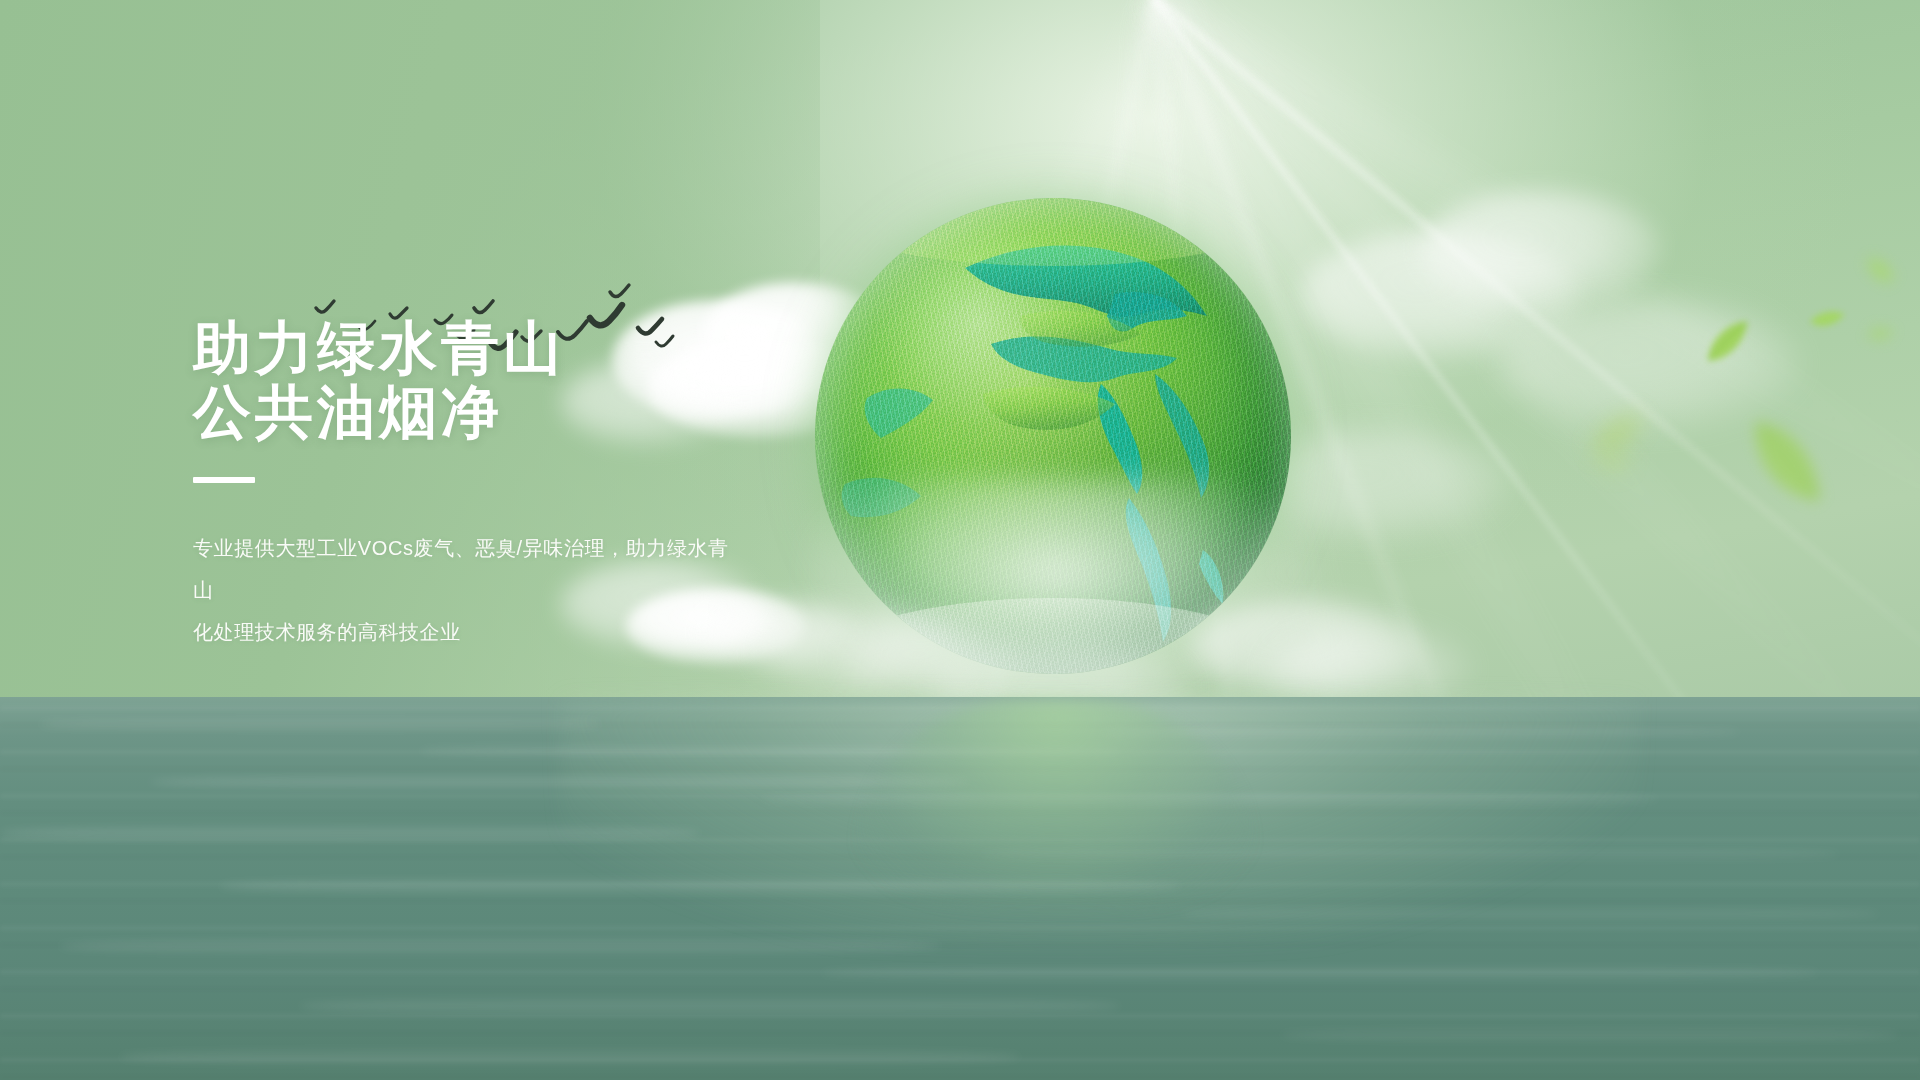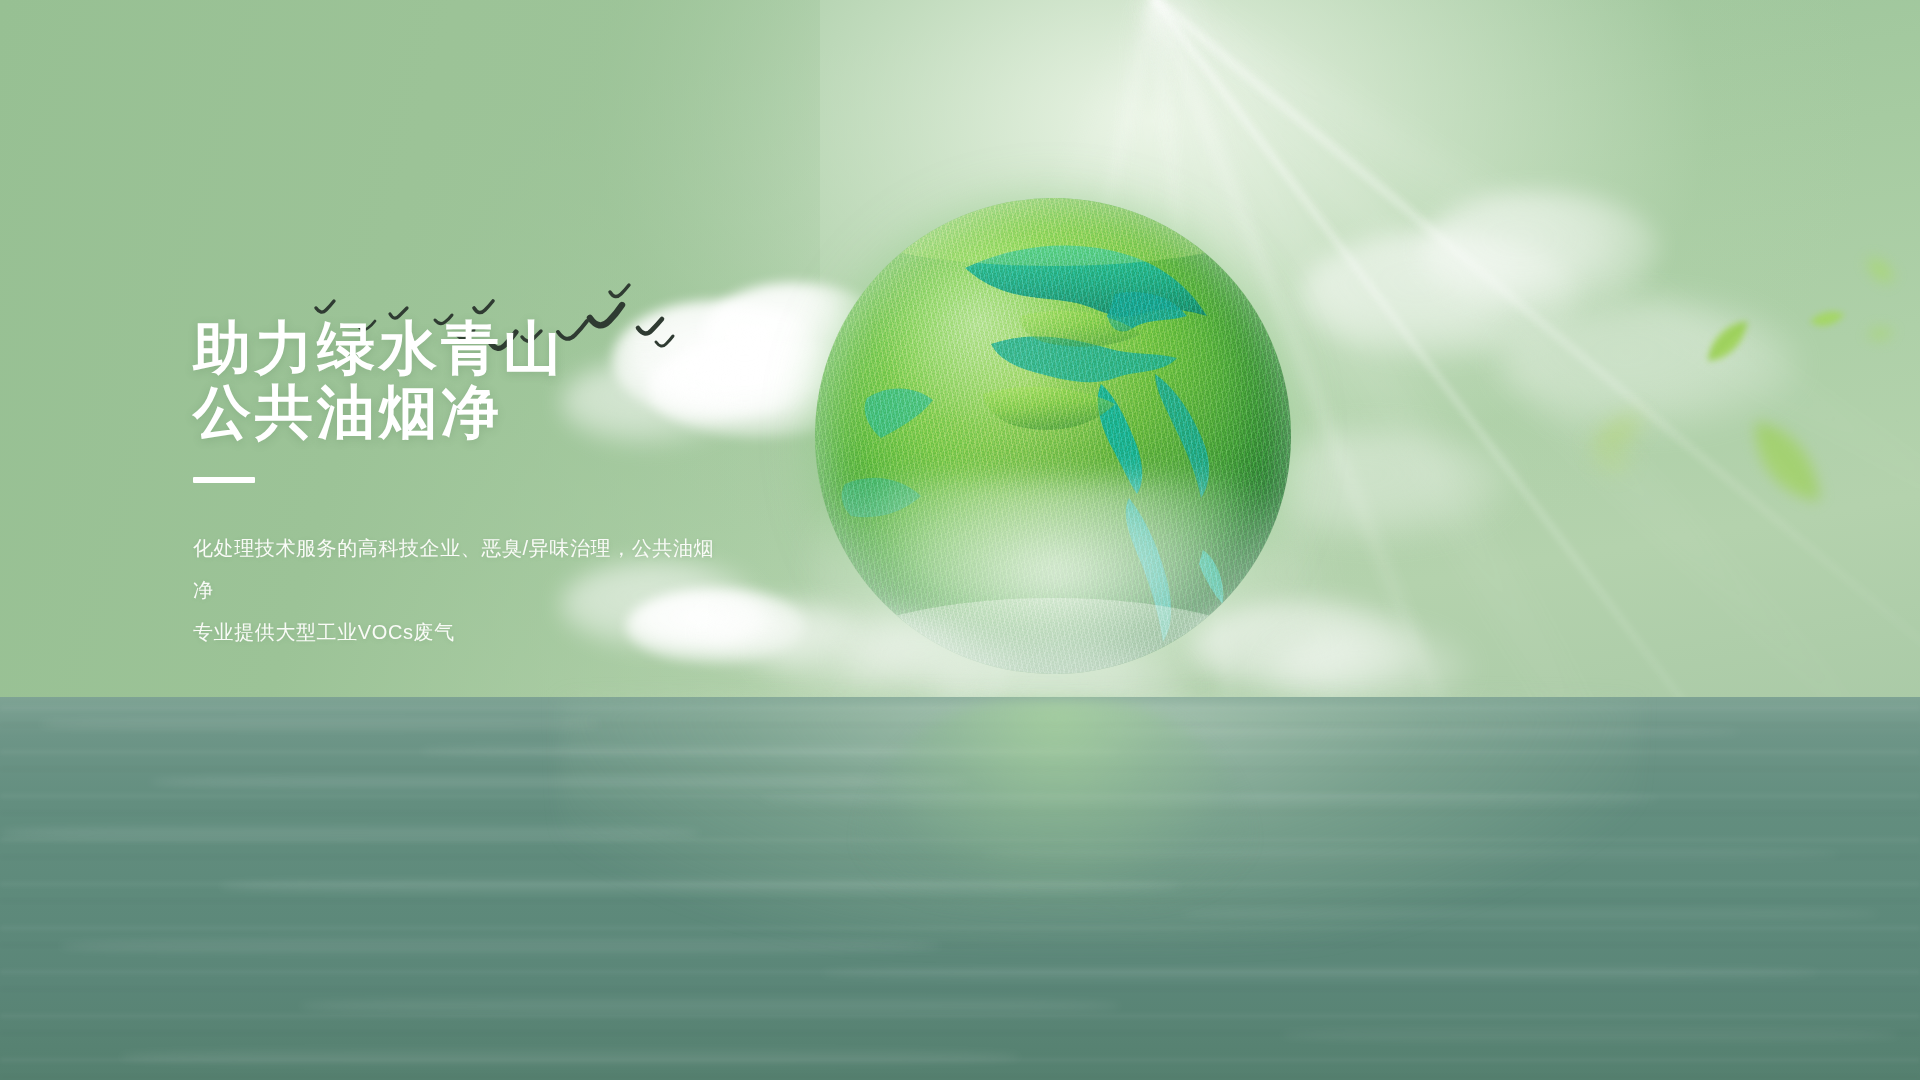--- a/index.html
+++ b/index.html
@@ -332,18 +332,18 @@
           <path d="M34 6 C 40 38, 38 74, 36 100" stroke="#82bd3c" stroke-width="1.6" fill="none"></path>
         </svg>
     </div>
   </div>
 
   <div class="copy">
     <div class="headline">助力绿水青山</div>
     <div class="headline">公共油烟净</div>
     <div class="divider"></div>
     <div class="subcopy">
-      <div>化处理技术服务的高科技企业、恶臭/异味治理，公共油烟净</div>
-      <div>专业提供大型工业VOCs废气</div>
+      <div>专业提供大型工业VOCs废气、恶臭/异味治理，助力绿水青山</div>
+      <div>化处理技术服务的高科技企业</div>
     </div>
   </div>
 
 </div>
 
 </body></html>

